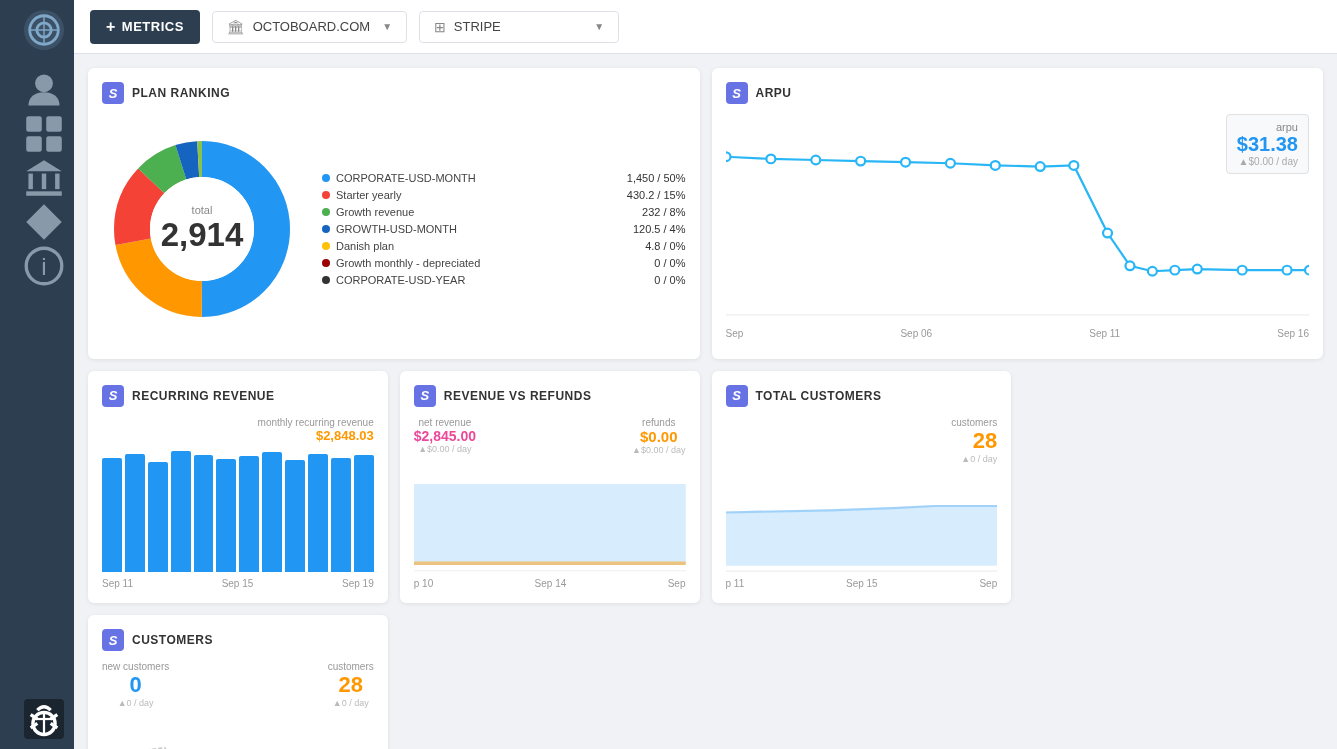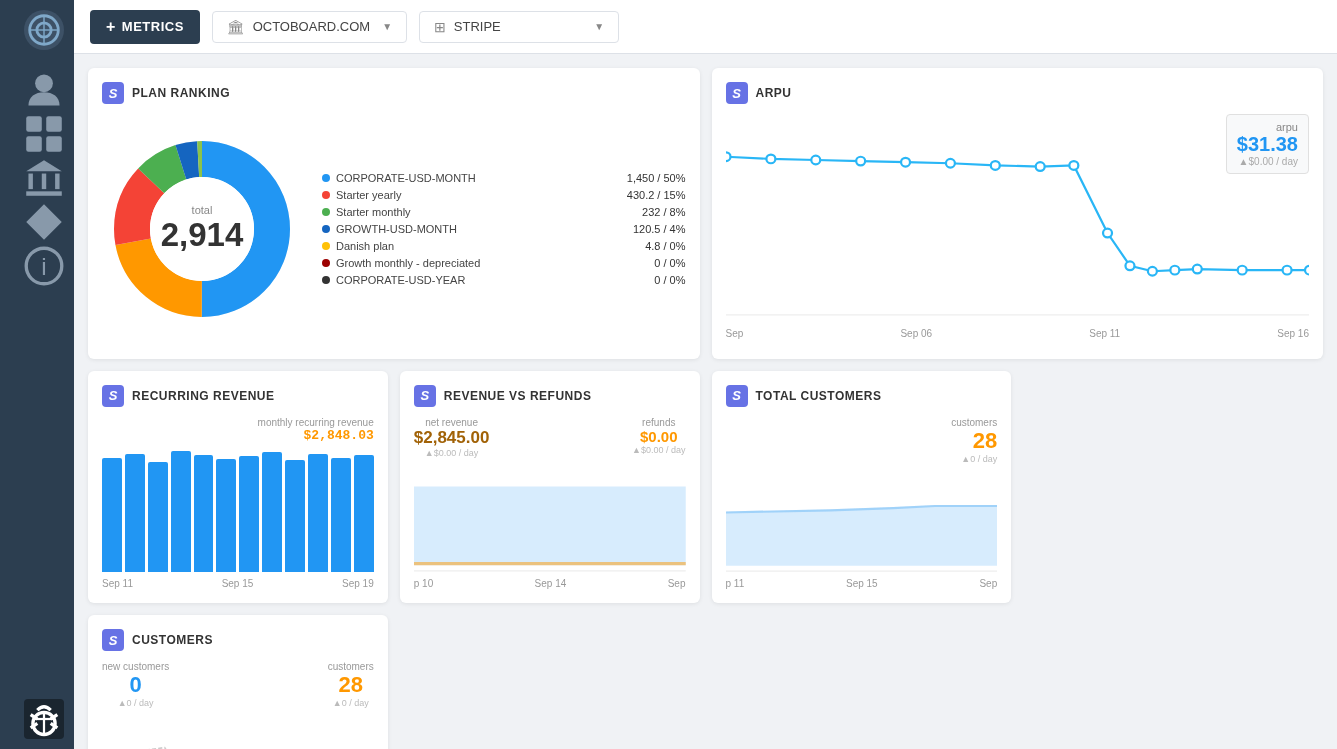--- a/index.html
+++ b/index.html
@@ -199,21 +199,21 @@
       <span class="legend-name">CORPORATE-USD-MONTH</span>
       <span class="legend-value">1,450 / 50%</span>
     </div>
             <div class="legend-item">
       <span class="legend-dot" style="background:#f44336;"></span>
       <span class="legend-name">Starter yearly</span>
       <span class="legend-value">430.2 / 15%</span>
     </div>
             <div class="legend-item">
       <span class="legend-dot" style="background:#4caf50;"></span>
-      <span class="legend-name">Starter monthly</span>
+      <span class="legend-name">Growth revenue</span>
       <span class="legend-value">232 /  8%</span>
     </div>
             <div class="legend-item">
       <span class="legend-dot" style="background:#1565c0;"></span>
       <span class="legend-name">GROWTH-USD-MONTH</span>
       <span class="legend-value">120.5 /  4%</span>
     </div>
             <div class="legend-item">
       <span class="legend-dot" style="background:#ffc107;"></span>
       <span class="legend-name">Danish plan</span>
@@ -311,21 +311,21 @@
 
       </div>
 
       <div class="card">
         <div class="card-header">
           <div class="stripe-s">S</div>
           <span class="card-title">RECURRING REVENUE</span>
         </div>
         <div style="text-align:right;margin-bottom:4px;">
           <div style="font-size:10px;color:#999;">monthly recurring revenue</div>
-          <div style="font-size:13px;font-weight:700;color:#ff9800;font-family:Liberation Mono, monospace;">$2,848.03</div>
+          <div style="font-size:13px;font-weight:700;color:#ff9800;">$2,848.03</div>
         </div>
         <div class="bar-chart-container" id="recurring-bars">
             <div class="bar" style="height: 94.4444%;"></div>
             <div class="bar" style="height: 97.7778%;"></div>
             <div class="bar" style="height: 91.1111%;"></div>
             <div class="bar" style="height: 100%;"></div>
             <div class="bar" style="height: 96.6667%;"></div>
             <div class="bar" style="height: 93.3333%;"></div>
             <div class="bar" style="height: 95.5556%;"></div>
             <div class="bar" style="height: 98.8889%;"></div>
@@ -342,21 +342,21 @@
       </div>
 
       <div class="card">
         <div class="card-header">
           <div class="stripe-s">S</div>
           <span class="card-title">REVENUE VS REFUNDS</span>
         </div>
         <div class="rev-header">
           <div class="rev-col">
             <div class="rev-label">net revenue</div>
-            <div style="font-size:17px;font-weight:700;color:#a16207;">$2,845.00</div>
+            <div style="font-size:14px;font-weight:700;color:#ec4899;">$2,845.00</div>
             <div style="font-size:9px;color:#bbb;">▲$0.00 / day</div>
           </div>
           <div class="rev-col">
             <div class="rev-label">refunds</div>
             <div style="font-size:15px;font-weight:700;color:#ff9800;">$0.00</div>
             <div style="font-size:9px;color:#bbb;">▲$0.00 / day</div>
           </div>
         </div>
         <div style="flex:1;position:relative;min-height:80px;">
           <svg viewBox="0 0 260 100" preserveAspectRatio="none" style="width:100%;height:100%;">

